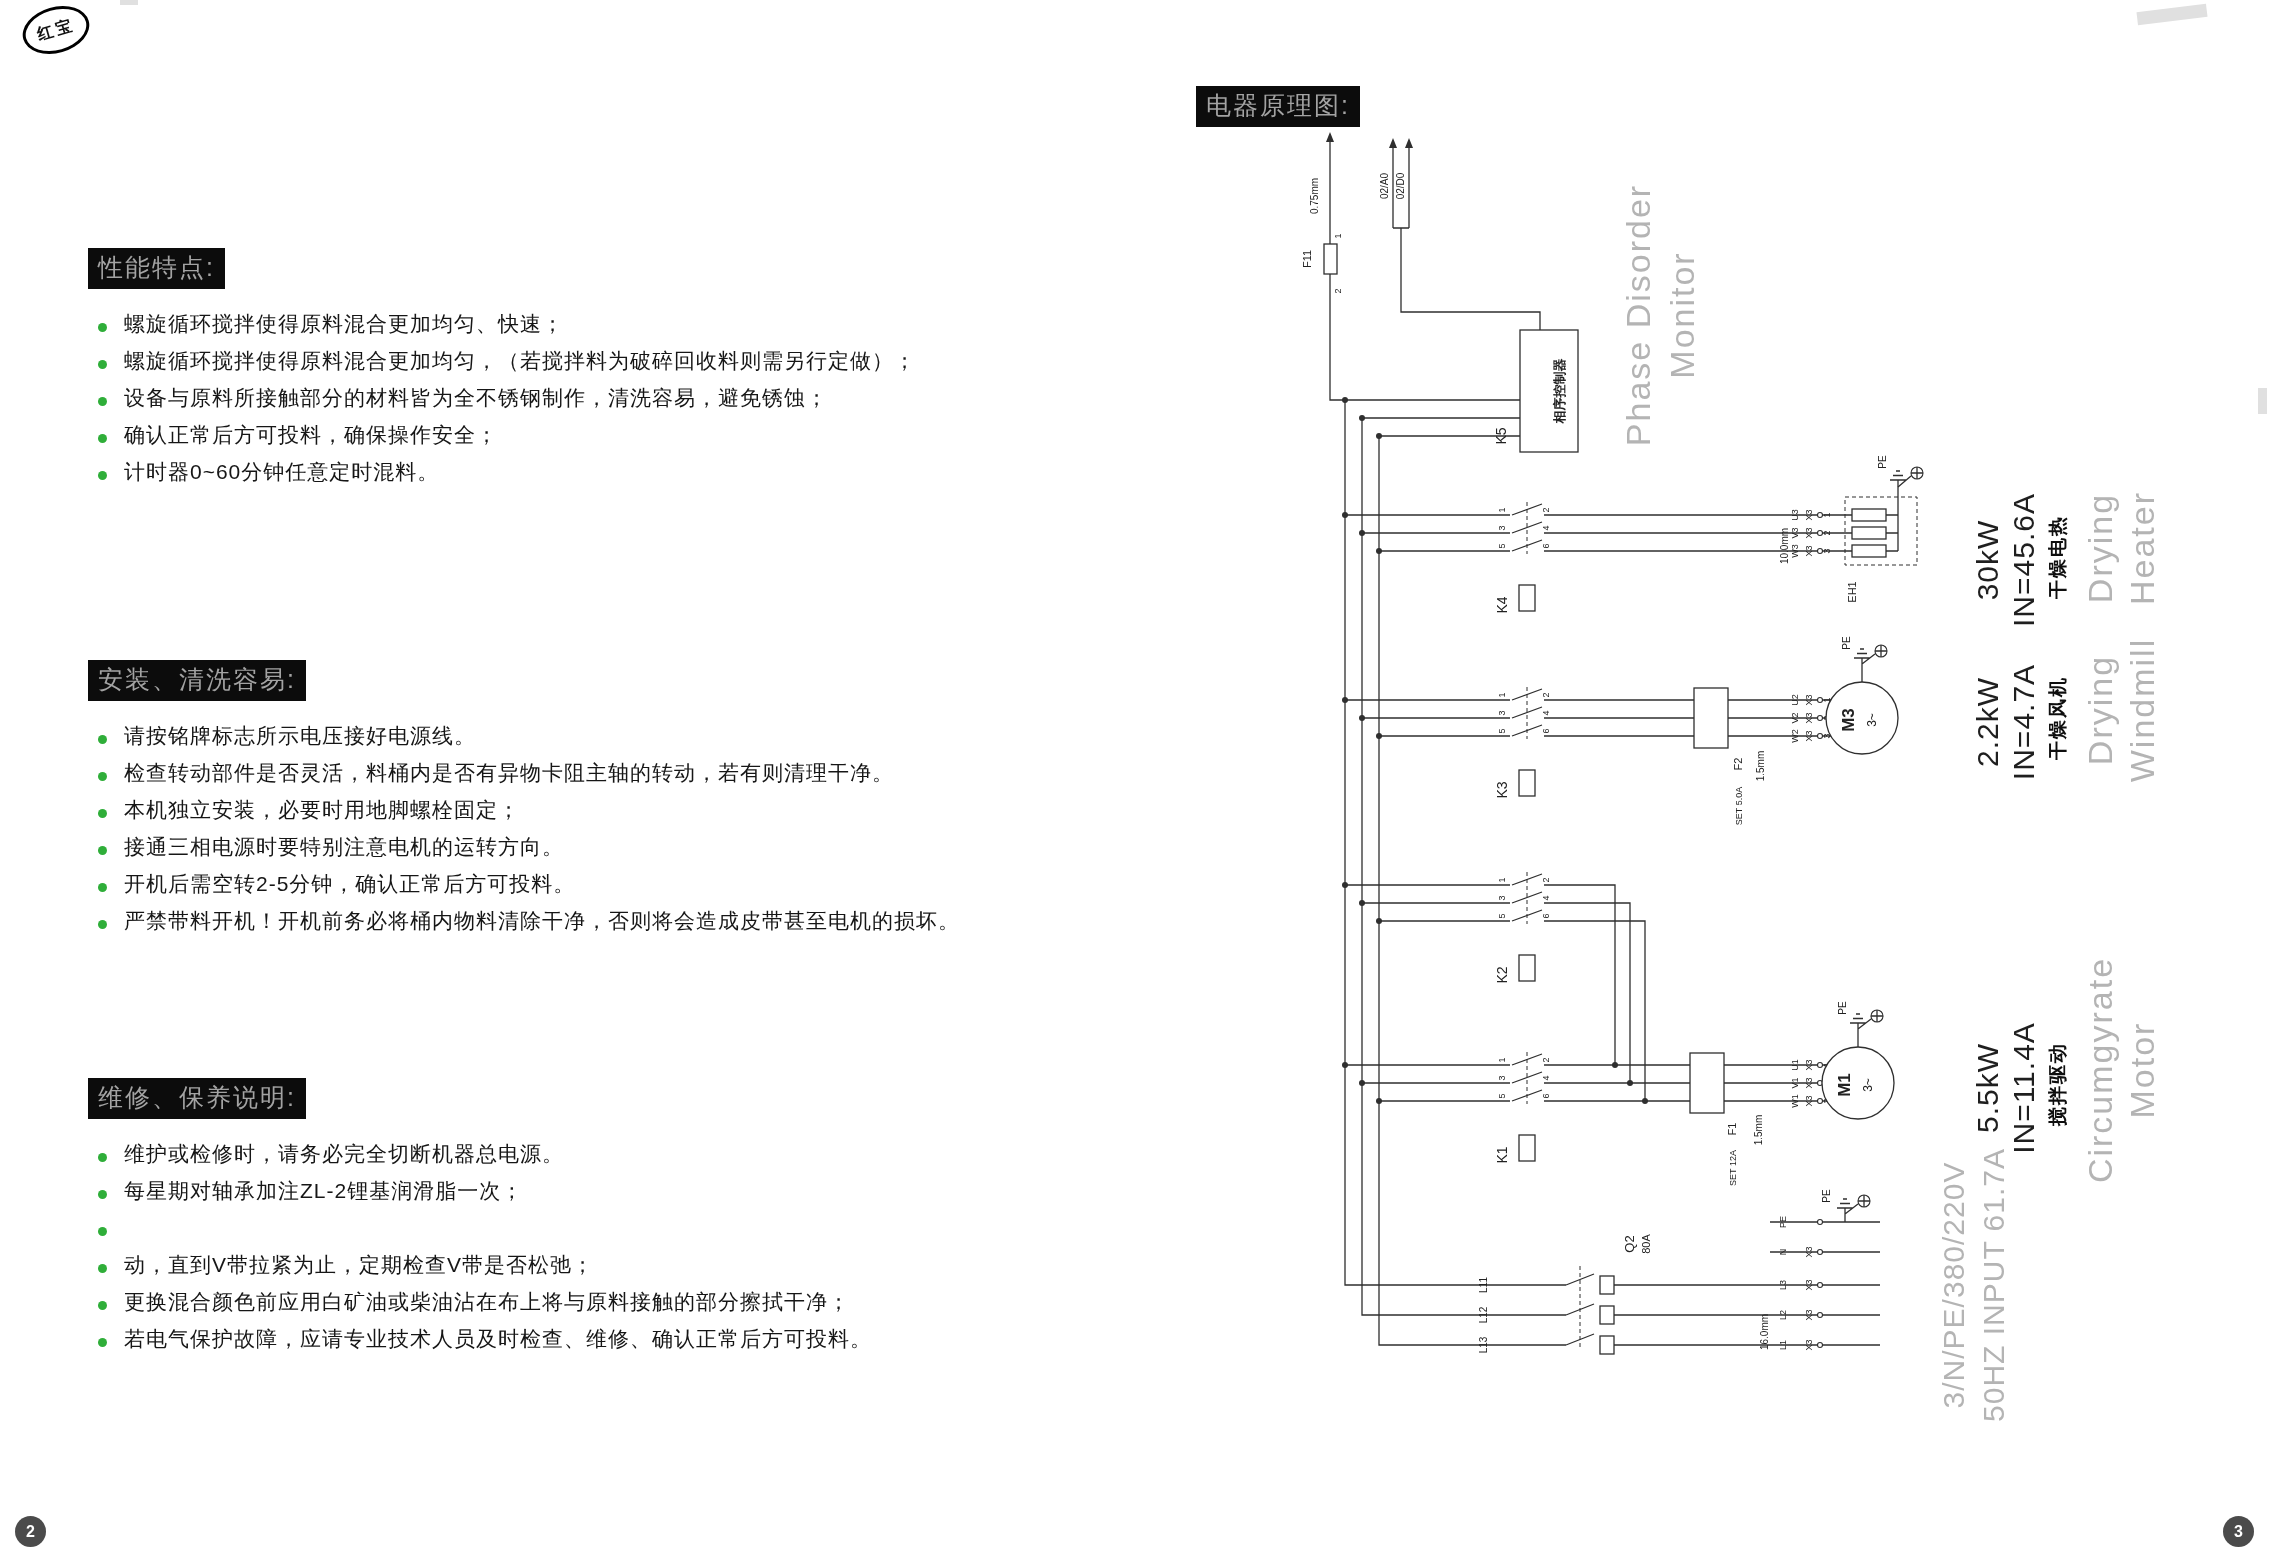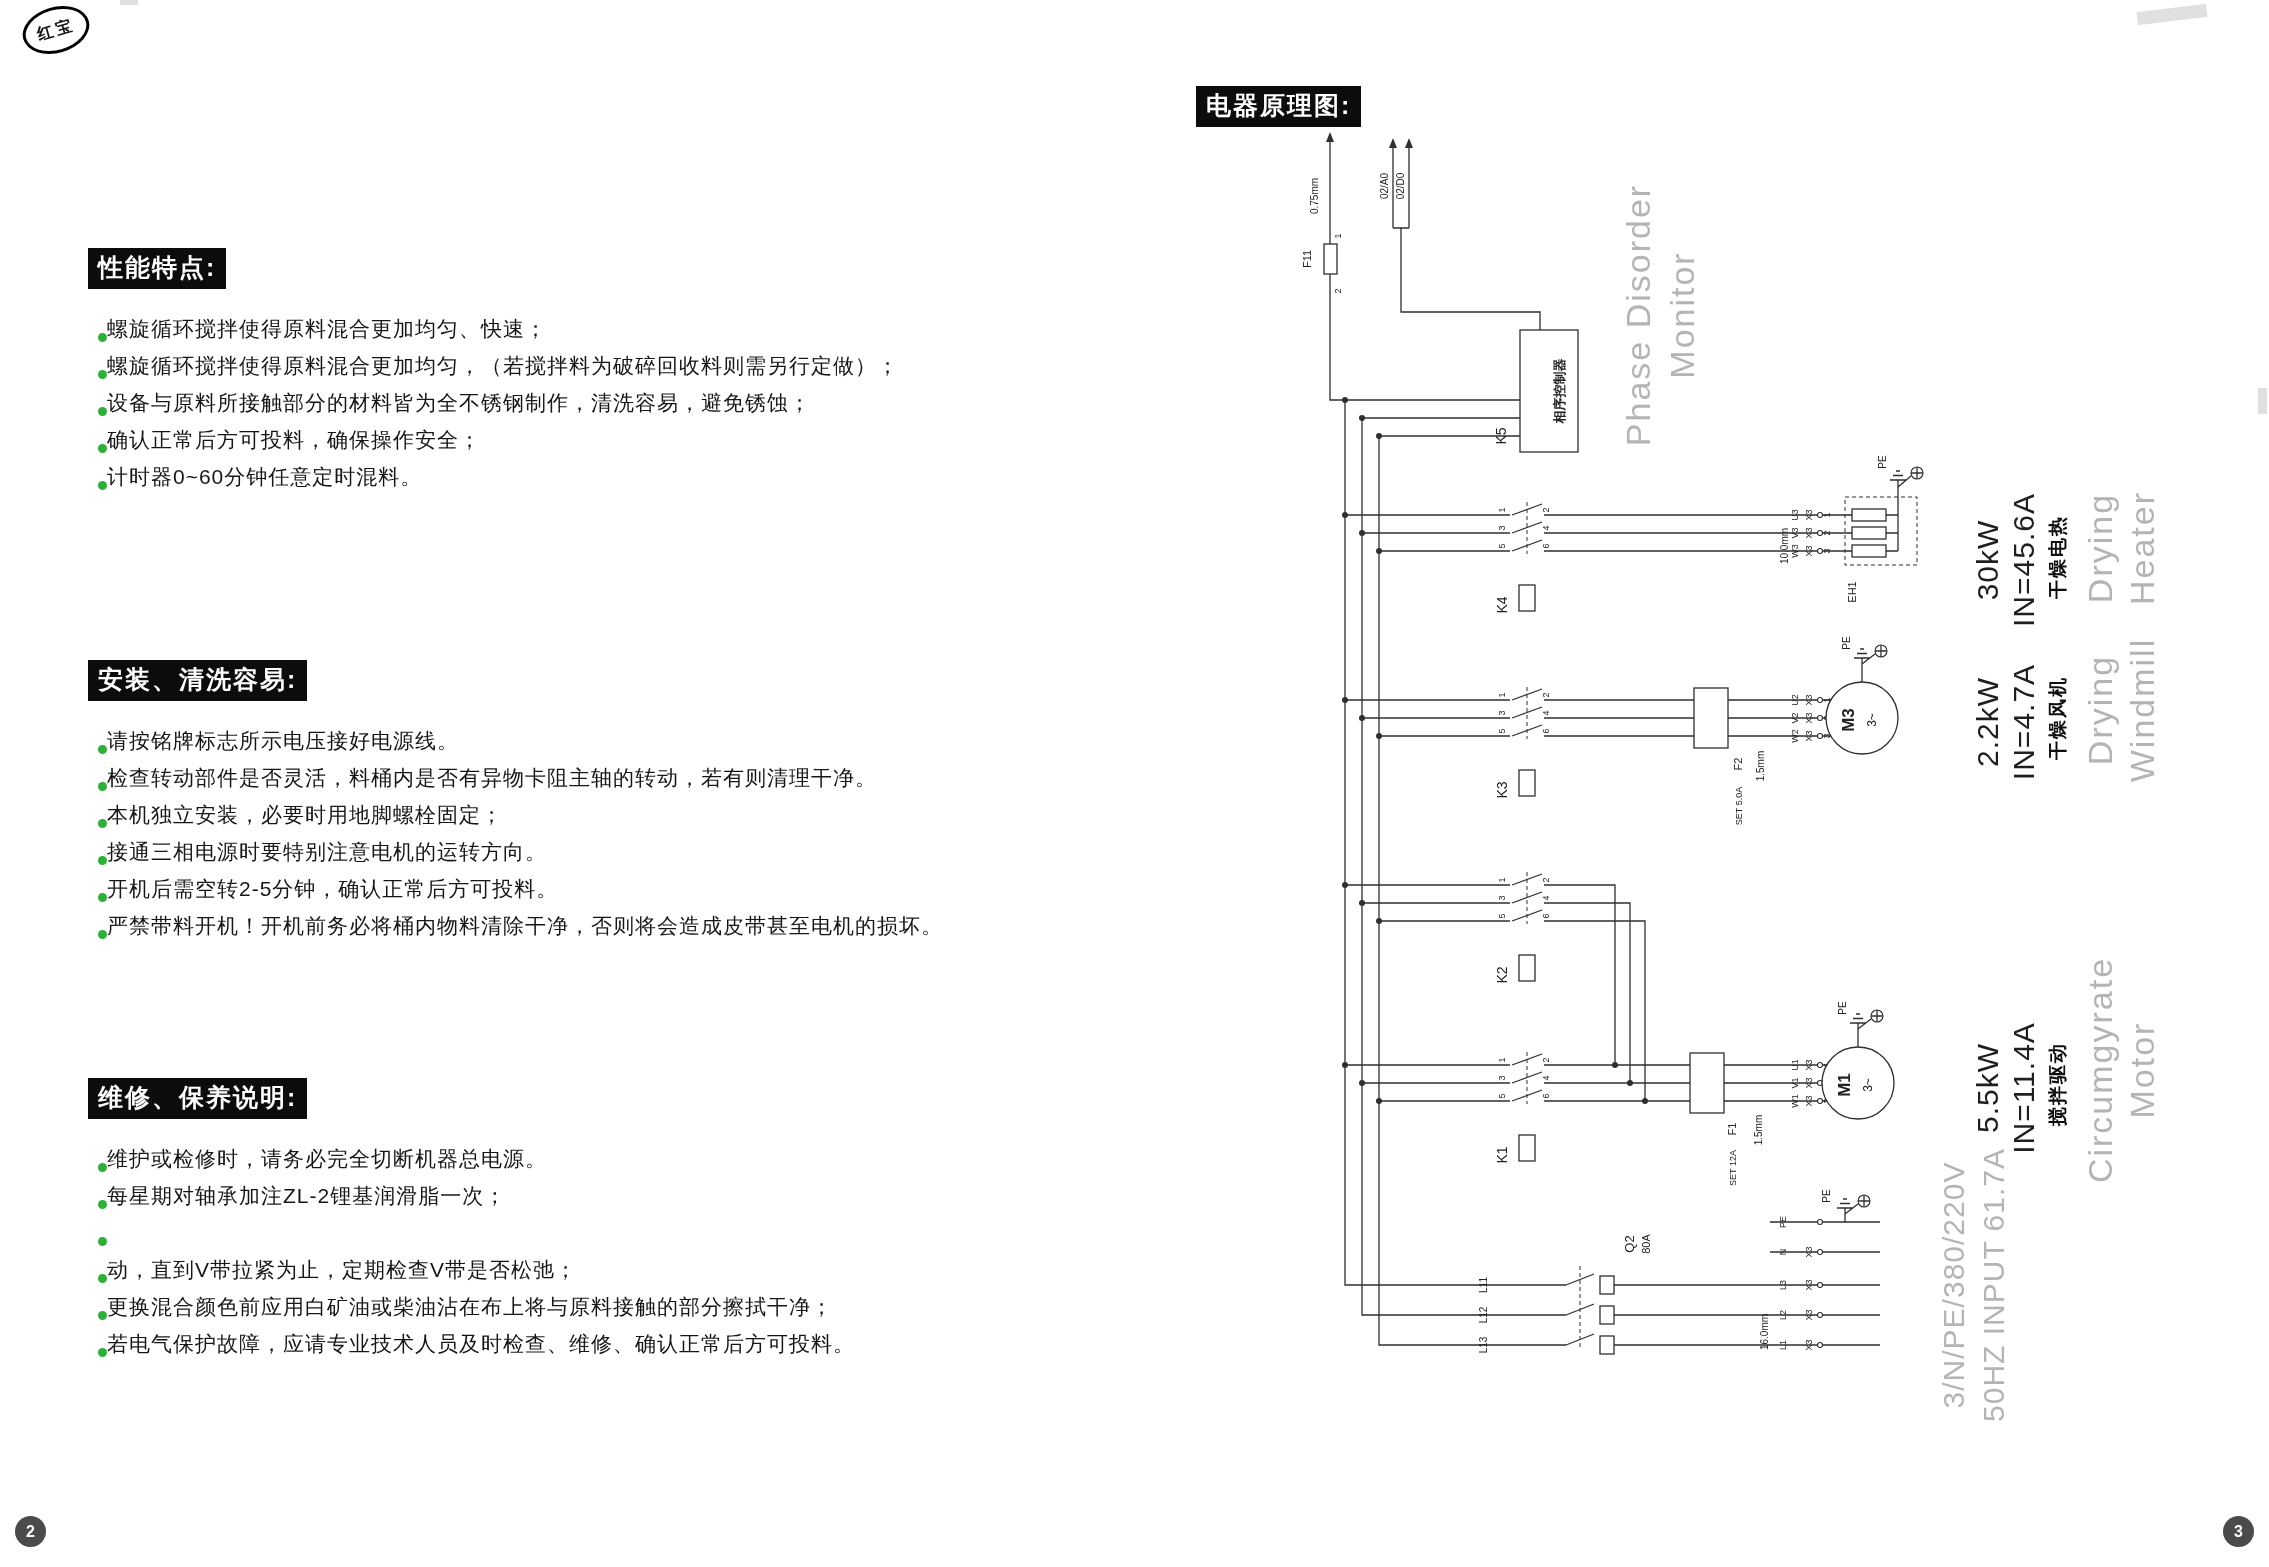--- a/index.html
+++ b/index.html
@@ -3,24 +3,24 @@
 <meta charset="utf-8">
 <style>
   *{box-sizing:border-box}
   body{margin:0;background:#e9e9e9}
   .page{position:relative;width:2269px;height:1567px;background:#fff;overflow:hidden;
         font-family:"Liberation Sans","DejaVu Sans",sans-serif;color:#111}
   .logo{position:absolute;left:22px;top:7px;width:68px;height:46px;border:3px solid #000;
         border-radius:50%;transform:rotate(-16deg);display:flex;align-items:center;
         justify-content:center;font-size:16px;font-weight:bold;letter-spacing:3px}
   .sec{position:absolute;left:88px}
-  .sec-head{display:inline-block;background:#0c0c0c;color:#ffffff;font-weight:bold;font-size:25px;
+  .sec-head{display:inline-block;background:#0c0c0c;color:#a3a3a3;font-weight:normal;font-size:25px;
         padding:3px 10px 5px;letter-spacing:2px}
   .sec ul{list-style:none;margin:16px 0 0;padding:0 0 0 10px}
-  .sec li{display:flex;align-items:flex-end;gap:0;height:37px}
+  .sec li{display:flex;align-items:center;gap:17px;height:37px}
   .dot{flex:0 0 auto;width:9px;height:9px;border-radius:50%;background:#2fae39;margin-top:8px}
   .itxt{font-size:21px;line-height:27px;color:#161616;letter-spacing:1px;white-space:nowrap}
   .rtitle{position:absolute;left:1196px;top:86px}
   .pg{position:absolute;bottom:20px;width:31px;height:31px;border-radius:50%;background:#4b4b4b;
       color:#fff;display:flex;align-items:center;justify-content:center;font-size:16px;font-weight:bold}
   .pg.l{left:15px}.pg.r{right:15px}
   .art{position:absolute;background:#e0e0e0}
   svg.schem{position:absolute;left:0;top:0}
   svg text{fill:#222;text-anchor:middle;font-family:"Liberation Sans","DejaVu Sans",sans-serif}
   .t8{font-size:9px}.t9{font-size:10px}.t10{font-size:11px}.t11{font-size:12px}

